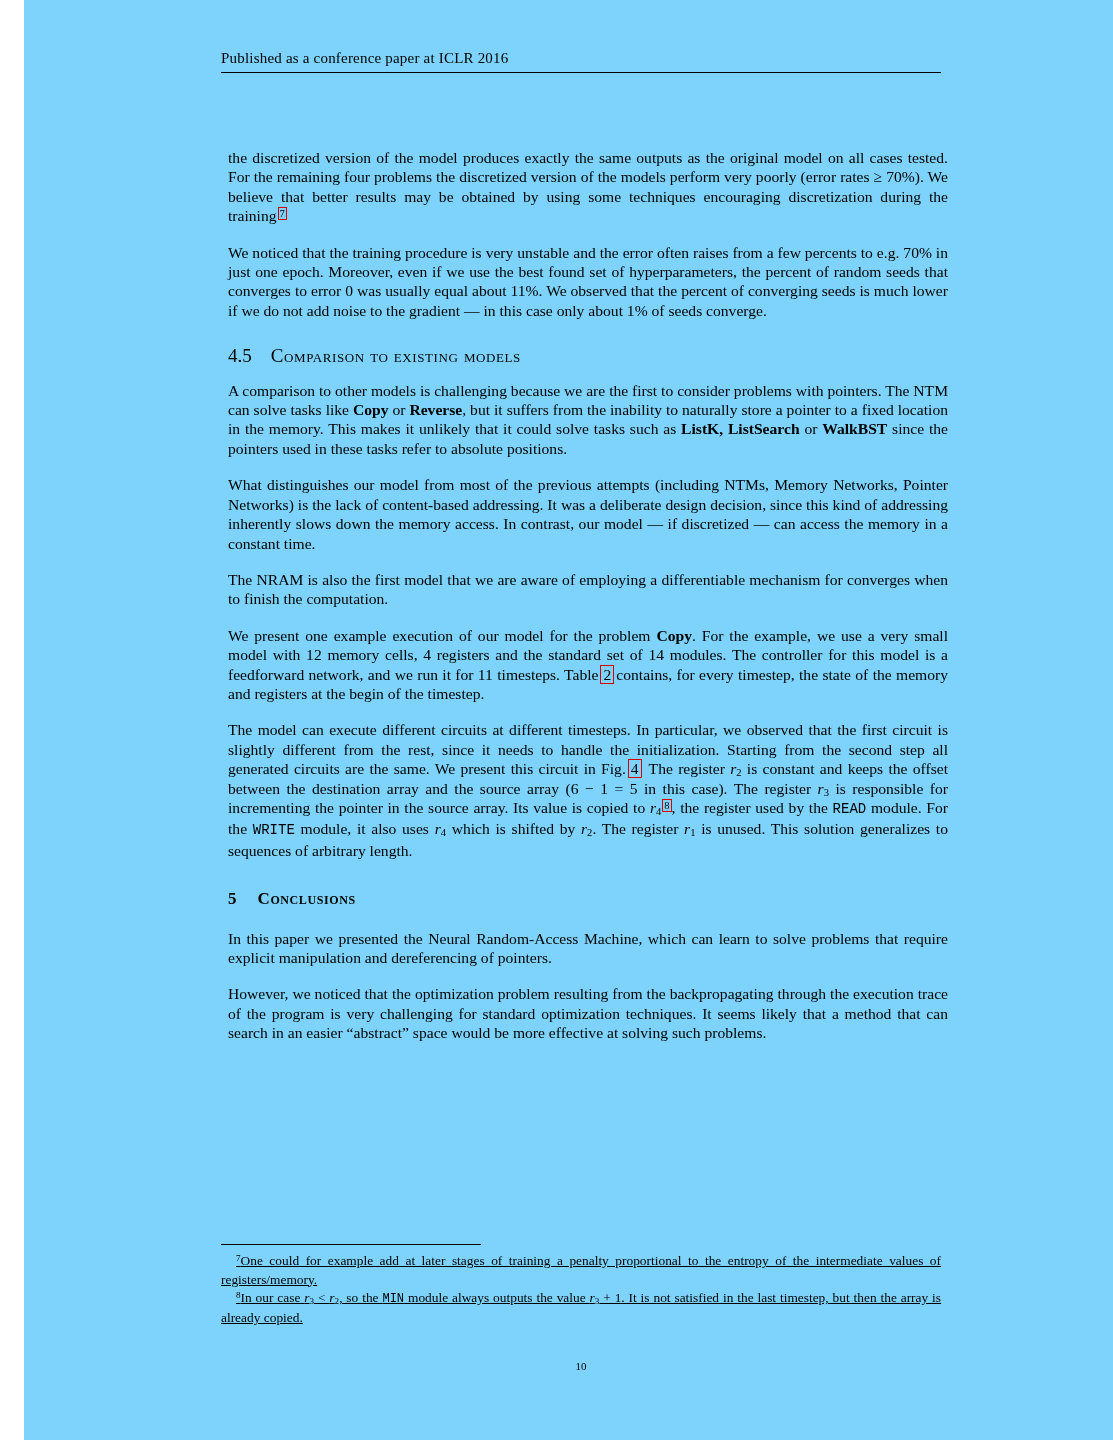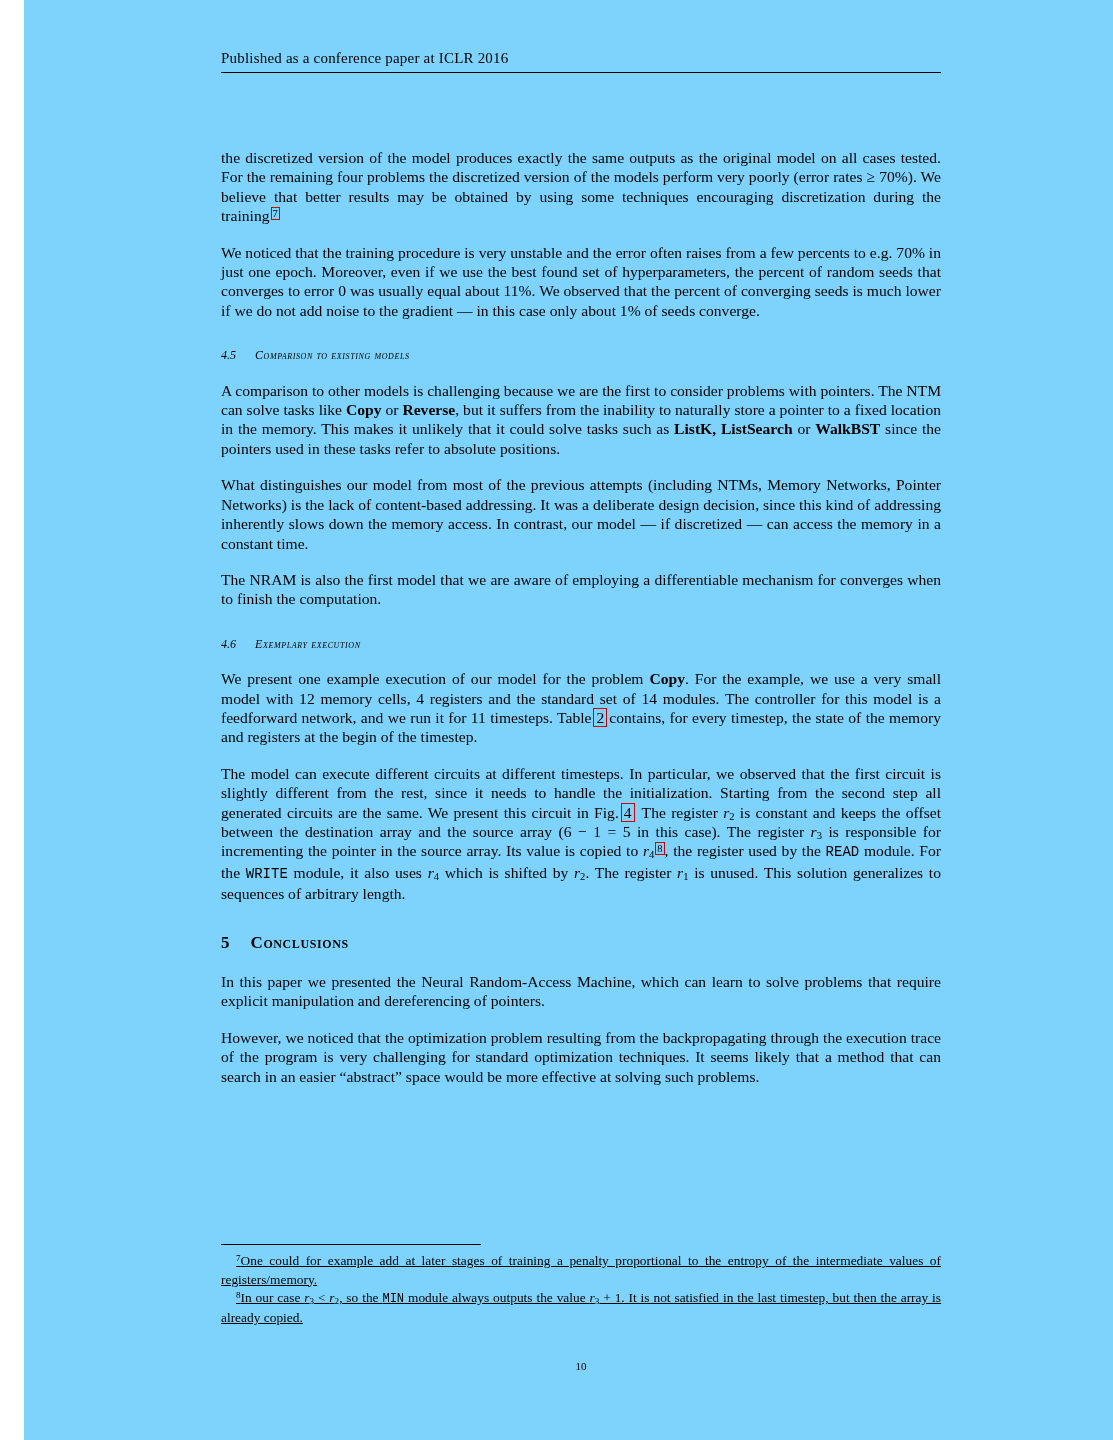--- a/index.html
+++ b/index.html
@@ -16,27 +16,27 @@
   .running-header{
     position:absolute;left:197px;top:50px;width:720px;
     font-size:15px;letter-spacing:0.2px;
   }
   .header-rule{
     position:absolute;left:197px;top:72px;width:720px;height:0;
     border-top:1.5px solid #000;
   }
   
   .doc-body{
-    position:absolute;left:197px;top:148px;width:720px;
+    position:absolute;left:204px;top:148px;width:720px;
     font-size:15.6px;line-height:19.4px;
     text-align:justify;
     hyphens:auto;-webkit-hyphens:auto;
   }
   .doc-body p.para{margin:0 0 17px 0;}
-  .h-sub{margin:26px 0 15px 0;font-size:12px;font-style:italic;}
+  .h-sub{margin:26px 0 15px 0;font-size:19px;}
   .h-sub .h-num{margin-right:19px;}
   .h-sub .h-title{font-variant:small-caps;letter-spacing:0.6px;}
   .h-sec{margin:29px 0 20px 0;font-size:17px;font-weight:bold;}
   .h-sec .h-num{margin-right:21px;}
   .h-sec .h-title{font-variant:small-caps;letter-spacing:0.6px;}
   
   .seg-b{font-weight:bold;}
   .seg-tt{font-family:"Liberation Mono", monospace;font-size:0.9em;}
   .seg-i{font-style:italic;}
   .seg-sub{font-size:0.68em;vertical-align:-0.22em;line-height:0;}
@@ -71,21 +71,20 @@
   <div class="running-header">Published as a conference paper at ICLR 2016</div>
   <div class="header-rule"></div>
 
   <main class="doc-body" id="doc-body">
       <p class="para">the discretized version of the model produces exactly the same outputs as the original model on all cases tested. For the remaining four problems the discretized version of the models perform very poorly (error rates ≥ 70%). We believe that better results may be obtained by using some techniques encouraging discretization during the training<span class="seg-refsup">7</span></p>
       <p class="para">We noticed that the training procedure is very unstable and the error often raises from a few percents to e.g. 70% in just one epoch. Moreover, even if we use the best found set of hyperparameters, the percent of random seeds that converges to error 0 was usually equal about 11%. We observed that the percent of converging seeds is much lower if we do not add noise to the gradient — in this case only about 1% of seeds converge.</p>
       <div class="h-sub"><span class="h-num">4.5</span><span class="h-title">Comparison to existing models</span></div>
       <p class="para">A comparison to other models is challenging because we are the first to consider problems with pointers. The NTM can solve tasks like <span class="seg-b">Copy</span> or <span class="seg-b">Reverse</span>, but it suffers from the inability to naturally store a pointer to a fixed location in the memory. This makes it unlikely that it could solve tasks such as <span class="seg-b">ListK, ListSearch</span> or <span class="seg-b">WalkBST</span> since the pointers used in these tasks refer to absolute positions.</p>
       <p class="para">What distinguishes our model from most of the previous attempts (including NTMs, Memory Networks, Pointer Networks) is the lack of content-based addressing. It was a deliberate design decision, since this kind of addressing inherently slows down the memory access. In contrast, our model — if discretized — can access the memory in a constant time.</p>
       <p class="para">The NRAM is also the first model that we are aware of employing a differentiable mechanism for converges when to finish the computation.</p>
-      <div class="h-sub"><span class="h-num">4.6</span><span class="h-title">Exemplary execution</span></div>
       <p class="para">We present one example execution of our model for the problem <span class="seg-b">Copy</span>. For the example, we use a very small model with 12 memory cells, 4 registers and the standard set of 14 modules. The controller for this model is a feedforward network, and we run it for 11 timesteps. Table<span class="seg-ref">2</span>contains, for every timestep, the state of the memory and registers at the begin of the timestep.</p>
       <p class="para">The model can execute different circuits at different timesteps. In particular, we observed that the first circuit is slightly different from the rest, since it needs to handle the initialization. Starting from the second step all generated circuits are the same. We present this circuit in Fig.<span class="seg-ref">4</span> The register <span class="seg-i">r</span><span class="seg-sub">2</span> is constant and keeps the offset between the destination array and the source array (6 − 1 = 5 in this case). The register <span class="seg-i">r</span><span class="seg-sub">3</span> is responsible for incrementing the pointer in the source array. Its value is copied to <span class="seg-i">r</span><span class="seg-sub">4</span><span class="seg-refsup">8</span>, the register used by the <span class="seg-tt">READ</span> module. For the <span class="seg-tt">WRITE</span> module, it also uses <span class="seg-i">r</span><span class="seg-sub">4</span> which is shifted by <span class="seg-i">r</span><span class="seg-sub">2</span>. The register <span class="seg-i">r</span><span class="seg-sub">1</span> is unused. This solution generalizes to sequences of arbitrary length.</p>
       <div class="h-sec"><span class="h-num">5</span><span class="h-title">Conclusions</span></div>
       <p class="para">In this paper we presented the Neural Random-Access Machine, which can learn to solve problems that require explicit manipulation and dereferencing of pointers.</p>
       <p class="para">However, we noticed that the optimization problem resulting from the backpropagating through the execution trace of the program is very challenging for standard optimization techniques. It seems likely that a method that can search in an easier “abstract” space would be more effective at solving such problems.</p>
     </main>
 
   <section class="footnotes">
     <div class="fn-rule"></div>
     <div id="fn-list">

